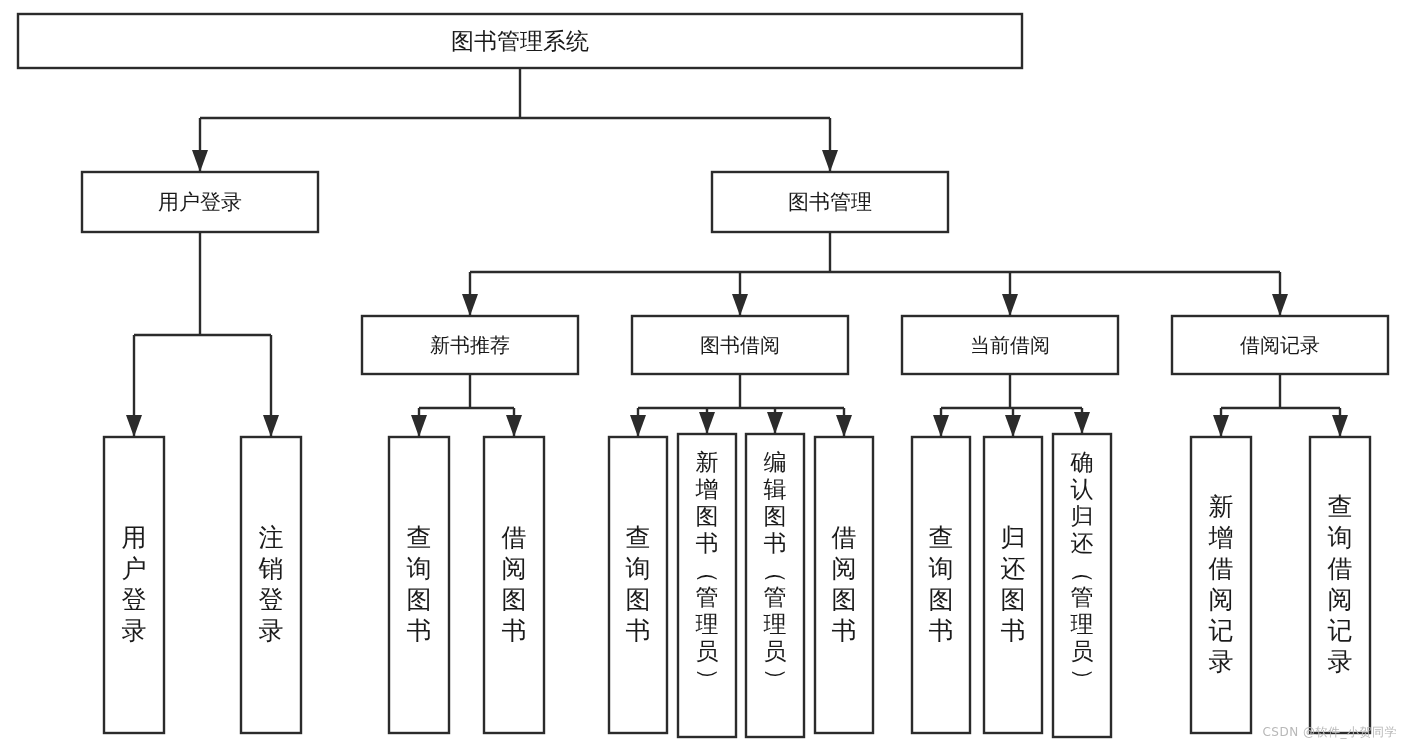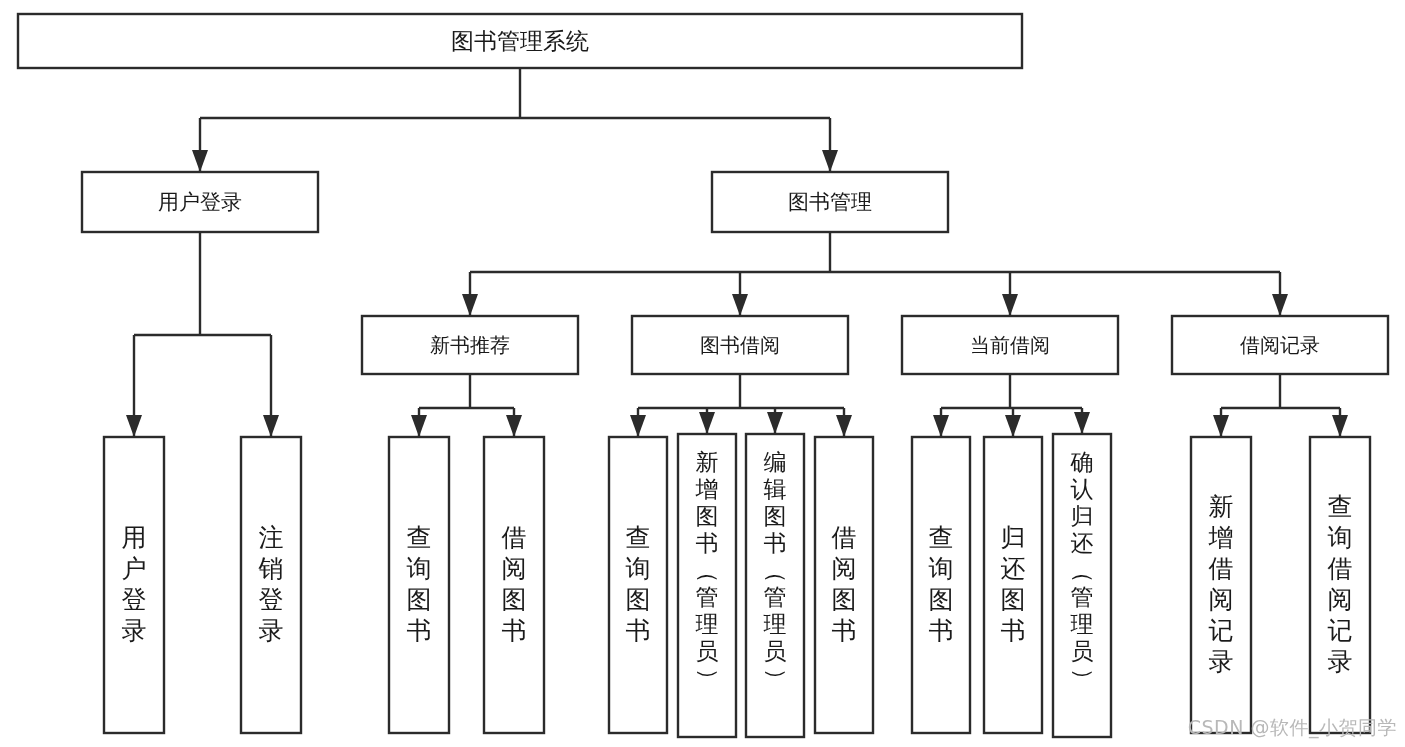--- a/index.html
+++ b/index.html
@@ -51,21 +51,21 @@
   }
   .arrow-head {
     fill: #2b2b2b;
     stroke: none;
   }
   .watermark {
     position: absolute;
     right: 8px;
     bottom: 6px;
     font-family: "DejaVu Sans", "Liberation Sans", sans-serif;
-    font-size: 19px;
+    font-size: 12px;
     color: #b8b8b8;
     white-space: nowrap;
     letter-spacing: 0.5px;
   }
 </style>
 </head>
 <body>
 
 <svg id="diagram" viewBox="0 0 1405 747">
     <line x1="520" y1="68" x2="520" y2="118" class="connector"></line>

